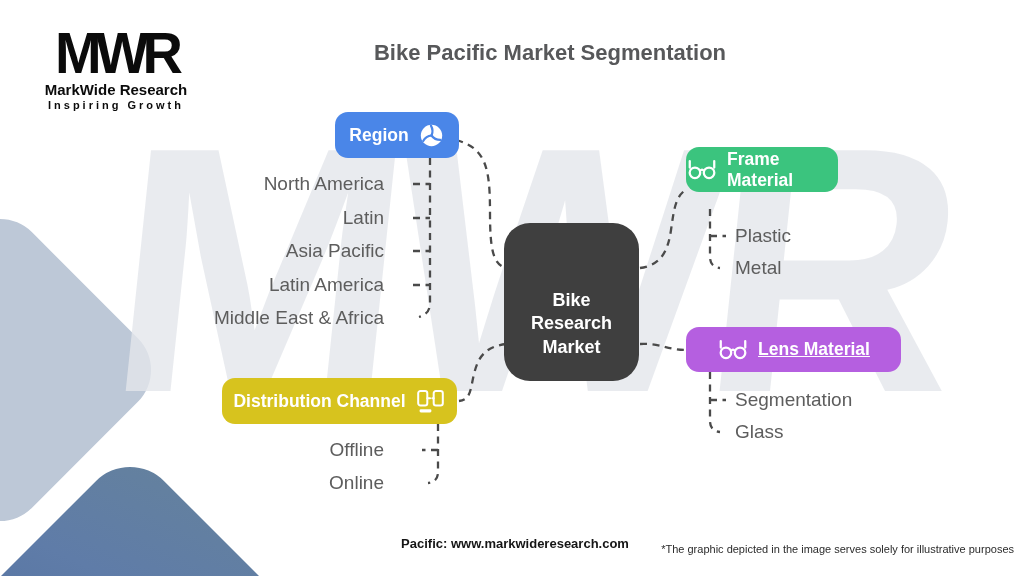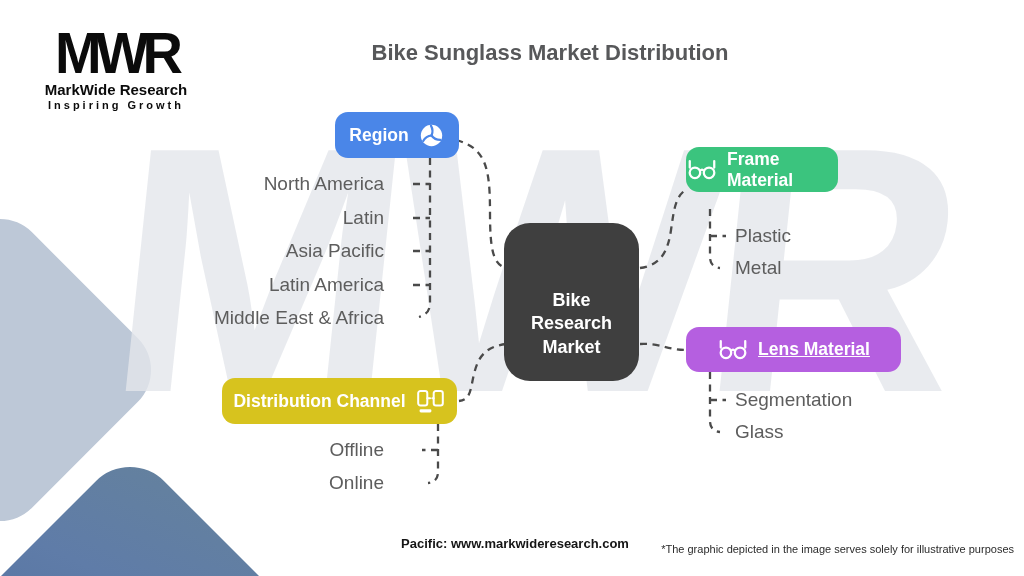--- a/index.html
+++ b/index.html
@@ -77,21 +77,21 @@
   <div class="diamond light"></div>
   <div class="diamond dark"></div>
   <div class="watermark">MWR</div>
 
   <div class="logo">
     <div class="logo-monogram">MWR</div>
     <div class="logo-name">MarkWide Research</div>
     <div class="logo-tagline">Inspiring Growth</div>
   </div>
 
-  <div class="title">Bike Sunglass Market Distribution</div>
+  <div class="title">Bike Pacific Market Segmentation</div>
 
   <svg class="connectors" width="1024" height="576" viewBox="0 0 1024 576">
     <g fill="none" stroke="#4a4a4a" stroke-width="2.3" stroke-dasharray="7 5.5">
 
       <path d="M430,158 V303 Q430,314 419,317"></path>
       <path d="M413,184 H430"></path>
       <path d="M413,218 H430"></path>
       <path d="M413,251 H430"></path>
       <path d="M413,285 H430"></path>
 

